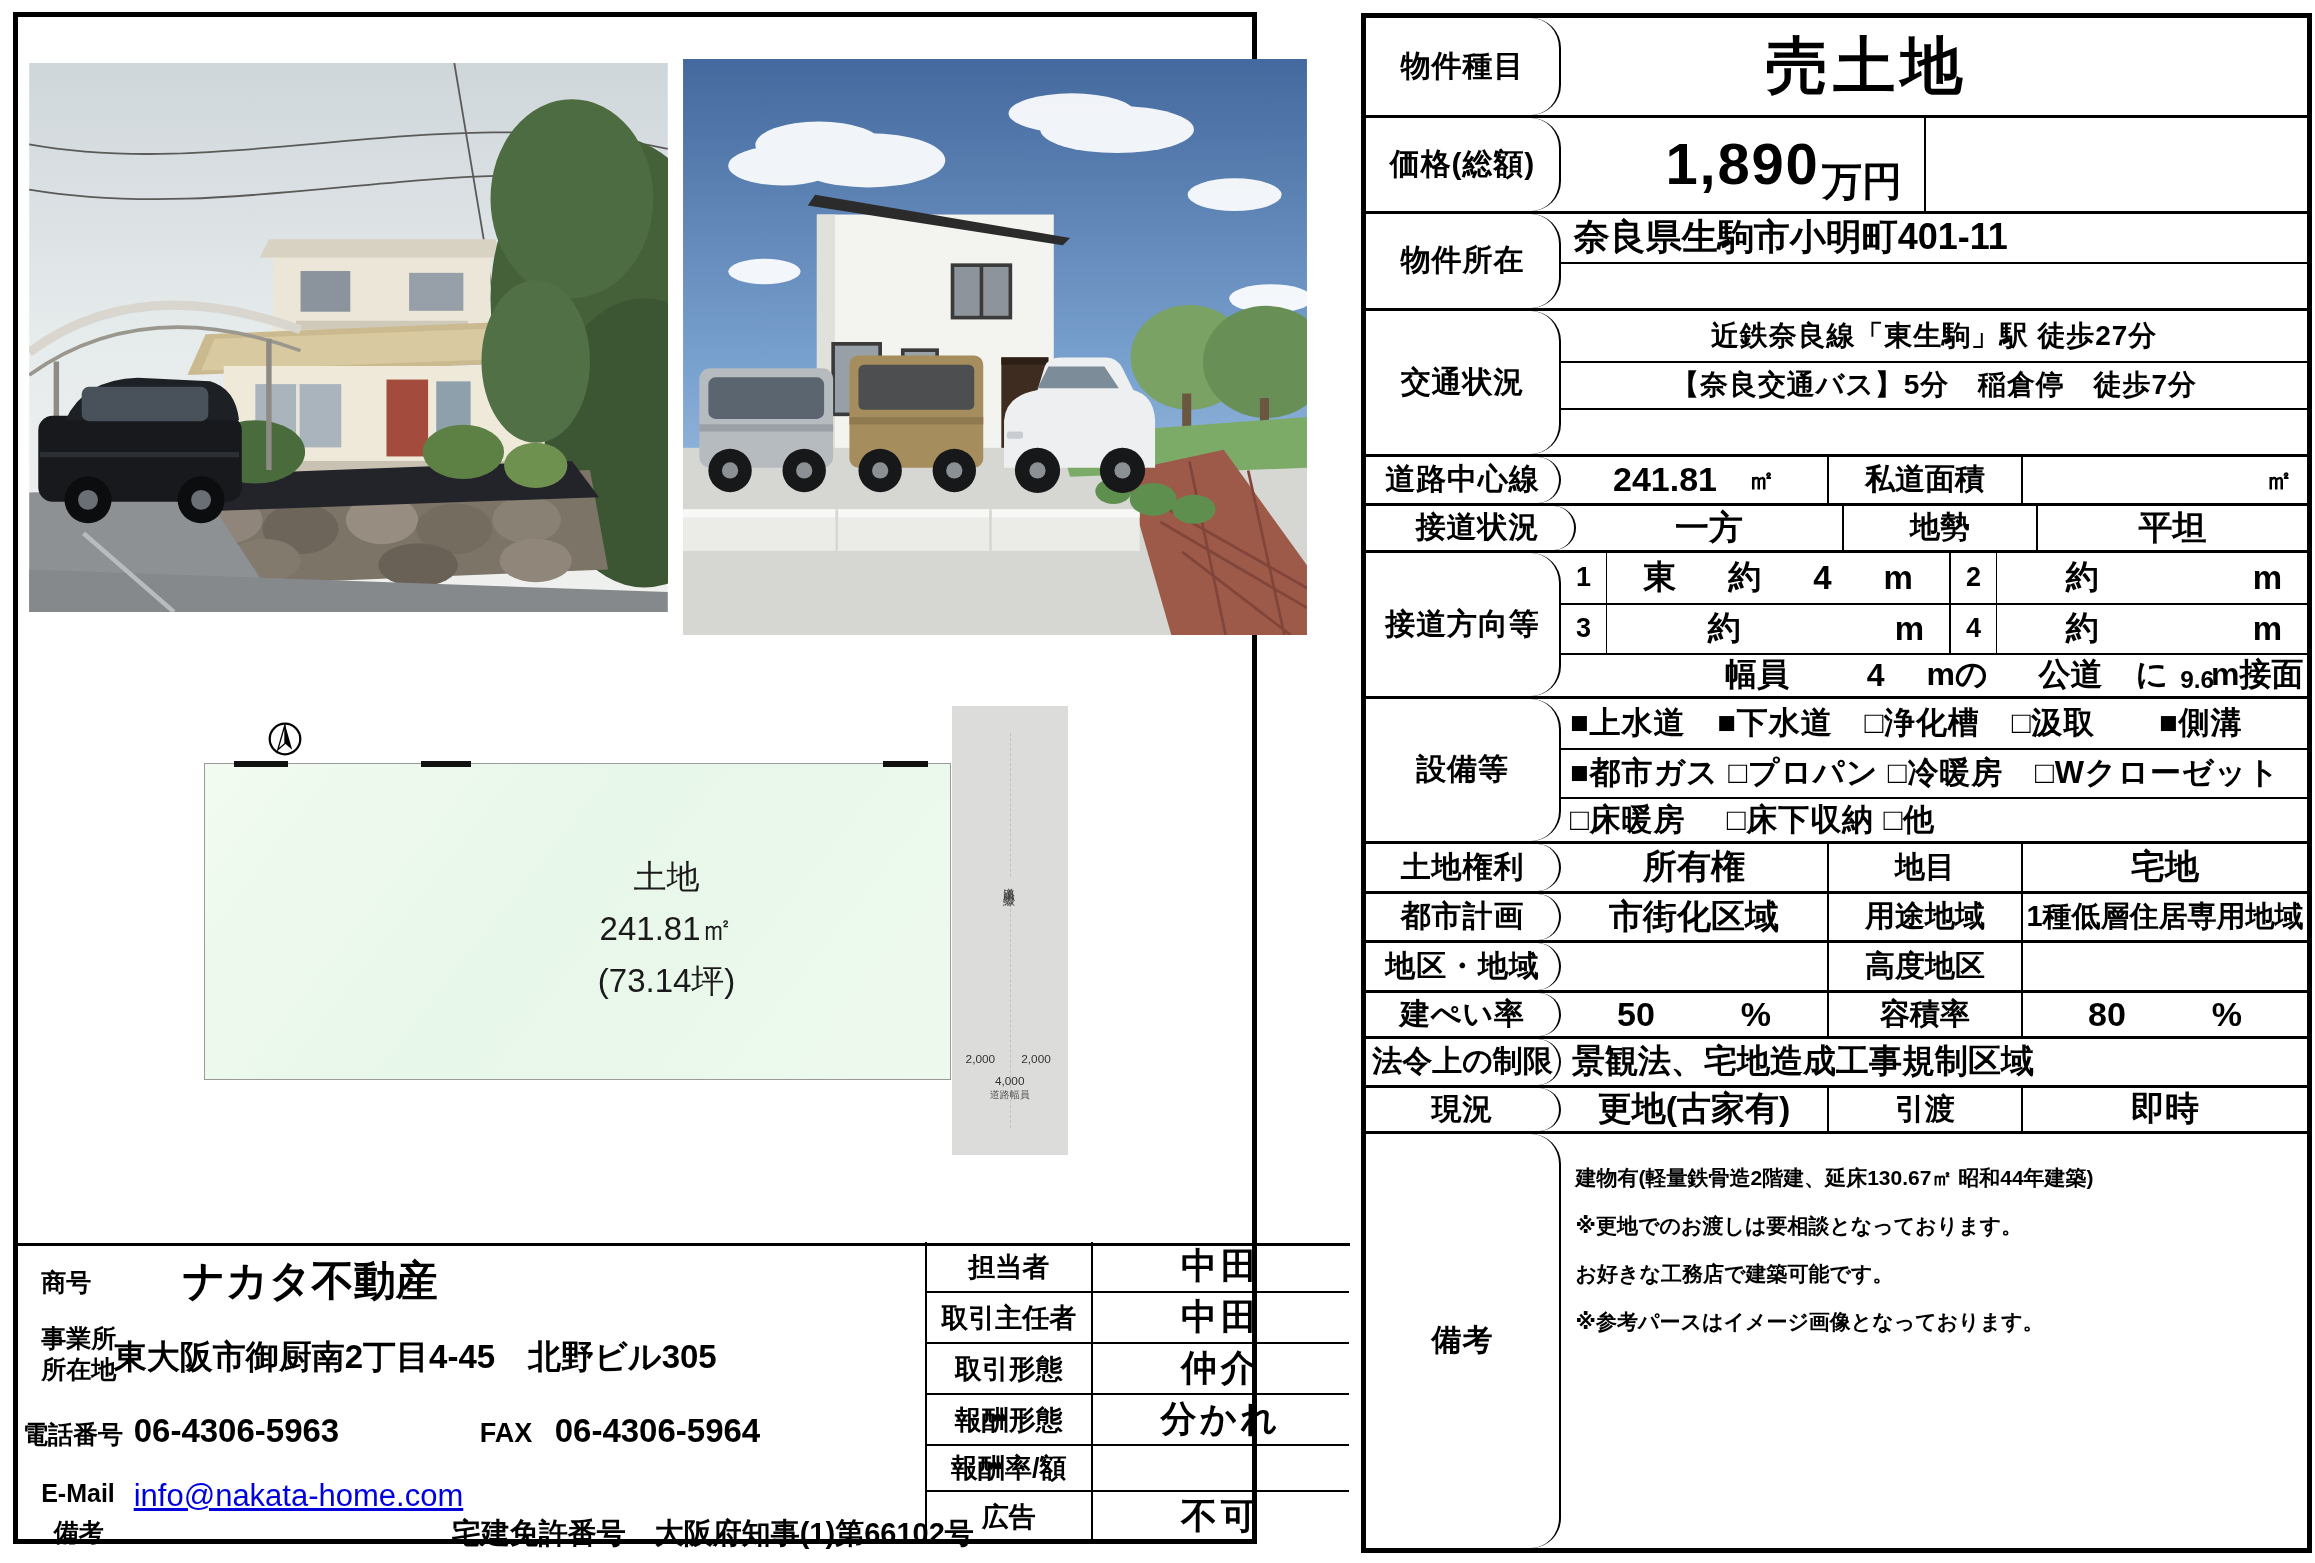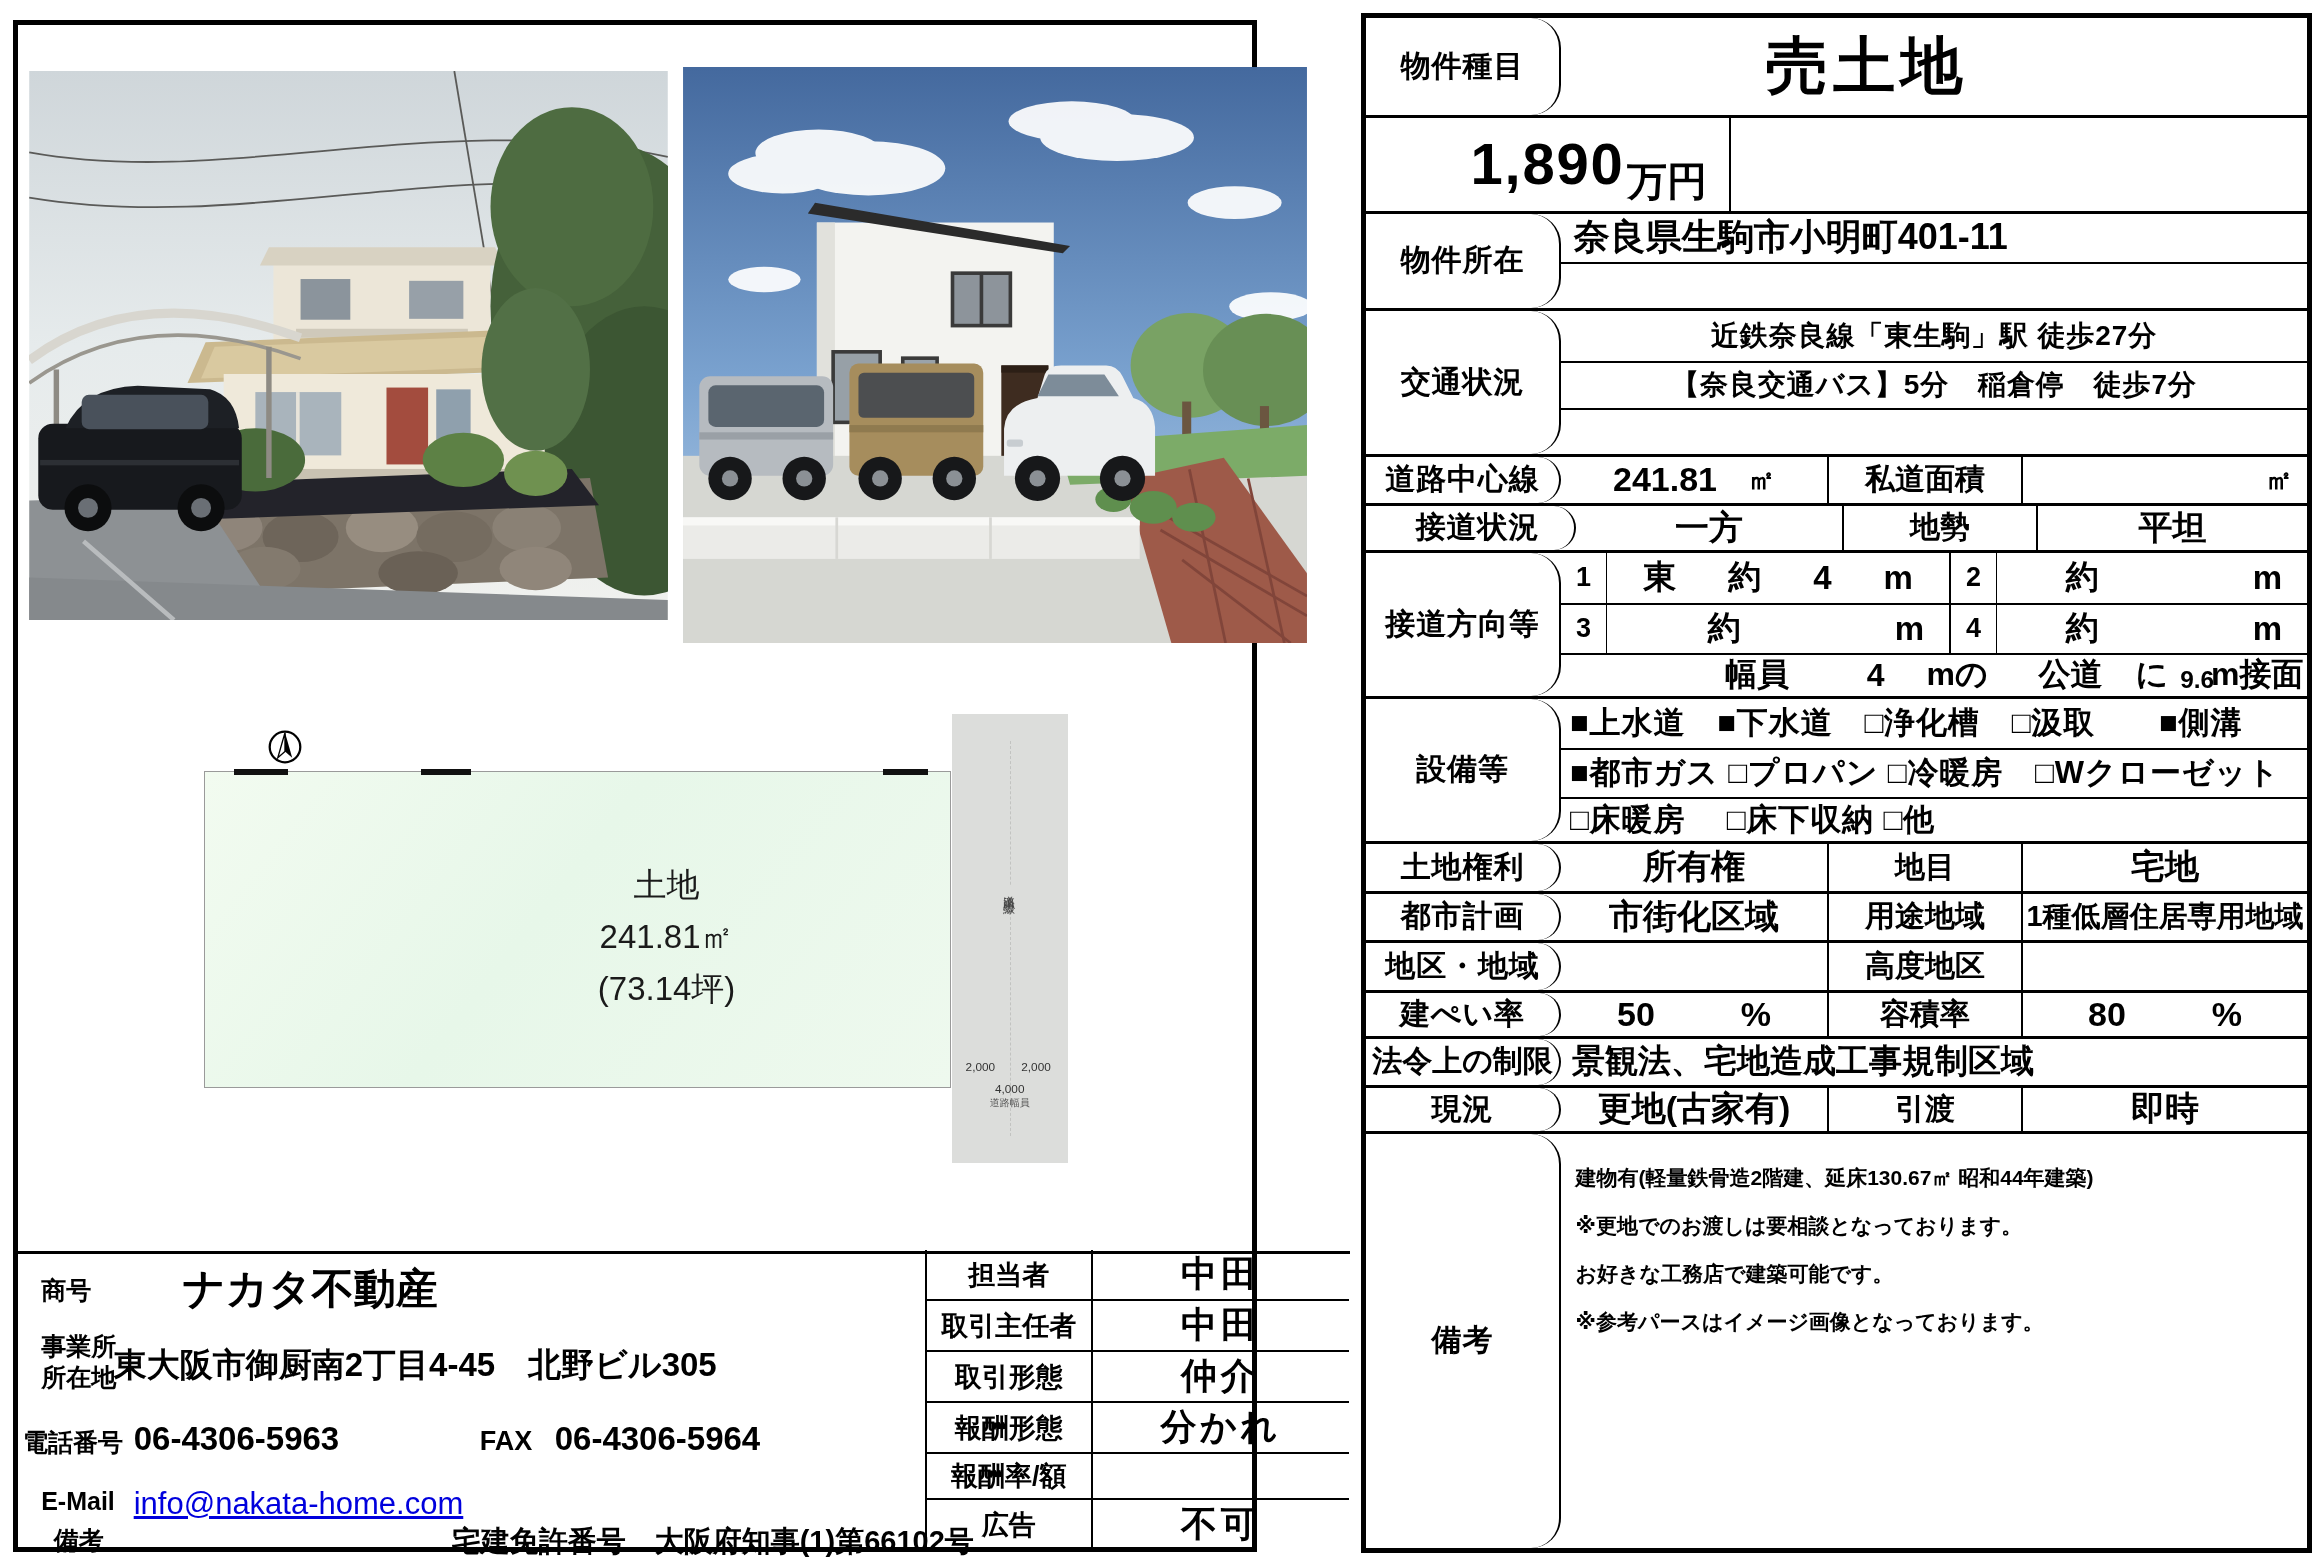--- a/index.html
+++ b/index.html
@@ -1,18 +1,18 @@
 <!DOCTYPE html>
 <html style="font-size:14.5px"><head>
 <meta charset="utf-8">
 <style>
   html,body{margin:0;padding:0;background:#fff;}
   body{width:2316px;height:1563px;position:relative;font-family:"Liberation Sans","DejaVu Sans",sans-serif;color:#000;}
   
-  .left-panel{position:absolute;left:12.7px;top:20px;width:1244px;height:1532px;border:5.4px solid #000;box-sizing:border-box;background:#fff;}
+  .left-panel{position:absolute;left:12.7px;top:12px;width:1244px;height:1532px;border:5.4px solid #000;box-sizing:border-box;background:#fff;}
   .right-panel{position:absolute;left:1361px;top:12.7px;width:951px;height:1540px;border:5.4px solid #000;box-sizing:border-box;background:#fff;display:flex;flex-direction:column;}
   
   .rrow{display:flex;box-sizing:border-box;flex:0 0 auto;}
   .bt{border-top:3.6px solid #000;}
   .rlabel{flex:0 0 195px;border-right:2.7px solid #000;display:flex;align-items:center;justify-content:center;font-size:30px;font-weight:600;letter-spacing:0.9px;text-align:center;box-sizing:border-box;border-radius:30px;}
   .rbody{flex:1;display:flex;flex-direction:column;min-width:0;}
   .rbodyrow{flex:1;display:flex;min-width:0;}
   .cell{display:flex;align-items:center;justify-content:center;box-sizing:border-box;min-width:0;}
   .val{font-size:34px;font-weight:700;}
   .lab2{flex:0 0 194px;border-right:2.7px solid #000;font-size:30px;font-weight:600;}
@@ -331,20 +331,21 @@
 <div class="right-panel">
 
   <div class="rrow" style="height:97px;">
     <div class="rlabel">物件種目</div>
     <div class="cell big-type">
       <span style="margin-right:18%;">売土地</span>
     </div>
   </div>
 
   <div class="rrow bt" style="height:96px;">
+    <div class="rlabel">価格(総額)</div>
     <div class="price-cell">
       <span class="price-num">1,890</span>
       <span class="price-unit">万円</span>
     </div>
     <div class="cell v2"></div>
   </div>
 
   <div class="rrow bt" style="height:97px;">
     <div class="rlabel">物件所在</div>
     <div class="rbody">

